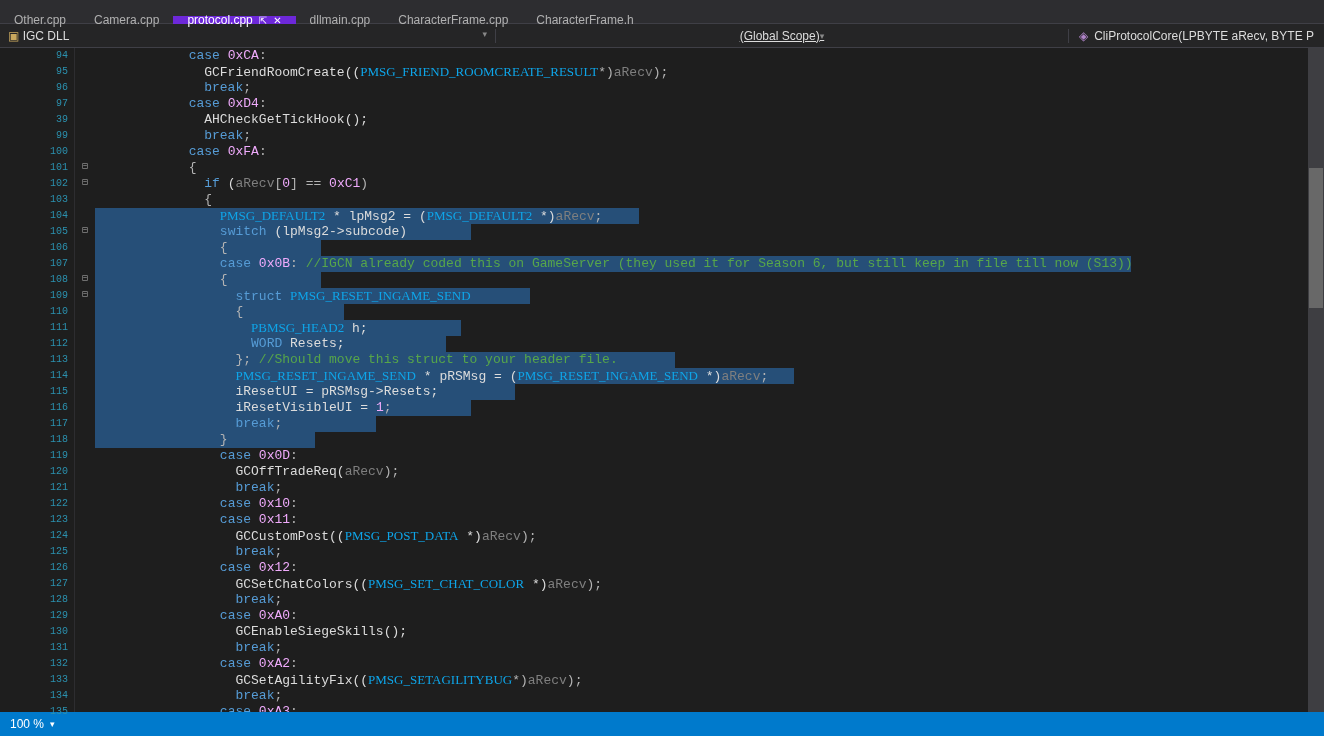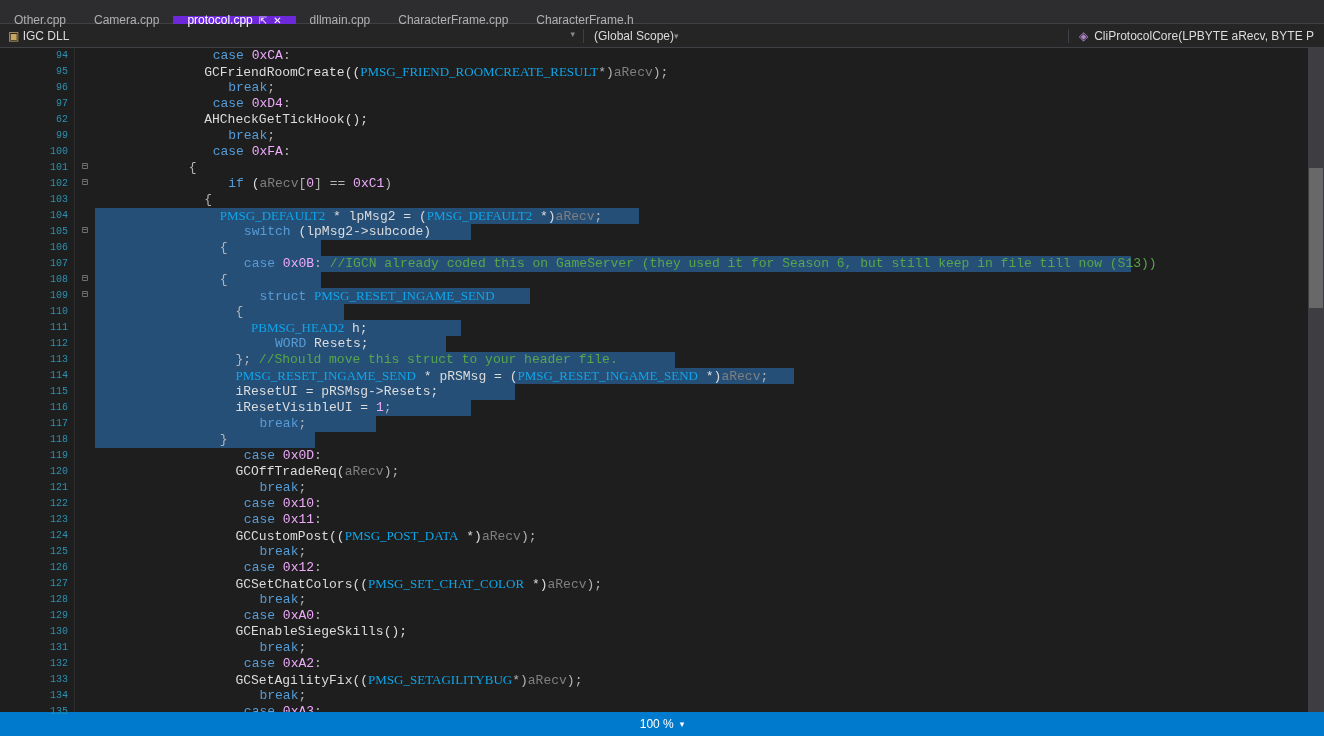--- a/index.html
+++ b/index.html
@@ -37,34 +37,35 @@
 .navbar {
   display: flex;
   background: #252526;
   height: 24px;
   border-bottom: 1px solid #3f3f46;
   font-family: 'Segoe UI', sans-serif;
   font-size: 12px;
   align-items: center;
 }
 .nav-left {
-  width: 584px;
+  width: 496px;
   display: flex;
   align-items: flex-start;
   padding: 0 8px;
   border-right: 1px solid #3f3f46;
   justify-content: space-between;
 }
 .nav-mid {
   flex: 1;
   padding: 0 10px;
   border-right: 1px solid #3f3f46;
   display: flex;
   align-items: center;
-  justify-content: flex-start;
+  justify-content: center;
+  text-decoration: underline;
 }
 .nav-right {
   padding: 0 10px;
   display: flex;
   align-items: center;
   gap: 6px;
 }
 .nav-dd { color: #888; font-size: 9px; }
 .editor-area {
   display: flex;
@@ -103,38 +104,37 @@
   padding-left: 0;
   position: relative;
 }
 .sel-bg {
   position: absolute;
   background: #264f78;
   height: 16px;
   z-index: 0;
 }
 .code-content { position: relative; z-index: 1; }
-.kw { color: #569cd6; margin-left: 24px; }
+.kw { color: #569cd6; }
 .type { color: #0ea5e9; font-family: Liberation Serif, serif; }
 .num { color: #f0abfc; }
 .cmt { color: #57a64a; }
 .param { color: #7f7f7f; }
 .fn { color: #dcdcdc; }
 .op { color: #b4b4b4; }
 .statusbar {
   height: 24px;
   background: #007acc;
   color: #ffffff;
   display: flex;
   align-items: center;
   padding: 0 10px;
   font-family: 'Segoe UI', sans-serif;
   font-size: 12px;
   gap: 6px;
-  justify-content: center;
 }
 .scrollbar-v {
   position: absolute;
   right: 0;
   top: 48px;
   width: 16px;
   height: calc(100% - 72px);
   background: #3e3e42;
 }
 .scroll-thumb {
@@ -186,21 +186,21 @@
     <span>CliProtocolCore(LPBYTE aRecv, BYTE P</span>
   </div>
 </div>
 
 <div class="editor-area">
   <div class="gutter" id="gutter">
       <div class="ln">94</div>
       <div class="ln">95</div>
       <div class="ln">96</div>
       <div class="ln">97</div>
-      <div class="ln">62</div>
+      <div class="ln">39</div>
       <div class="ln">99</div>
       <div class="ln">100</div>
       <div class="ln">101</div>
       <div class="ln">102</div>
       <div class="ln">103</div>
       <div class="ln">104</div>
       <div class="ln">105</div>
       <div class="ln">106</div>
       <div class="ln">107</div>
       <div class="ln">108</div>

